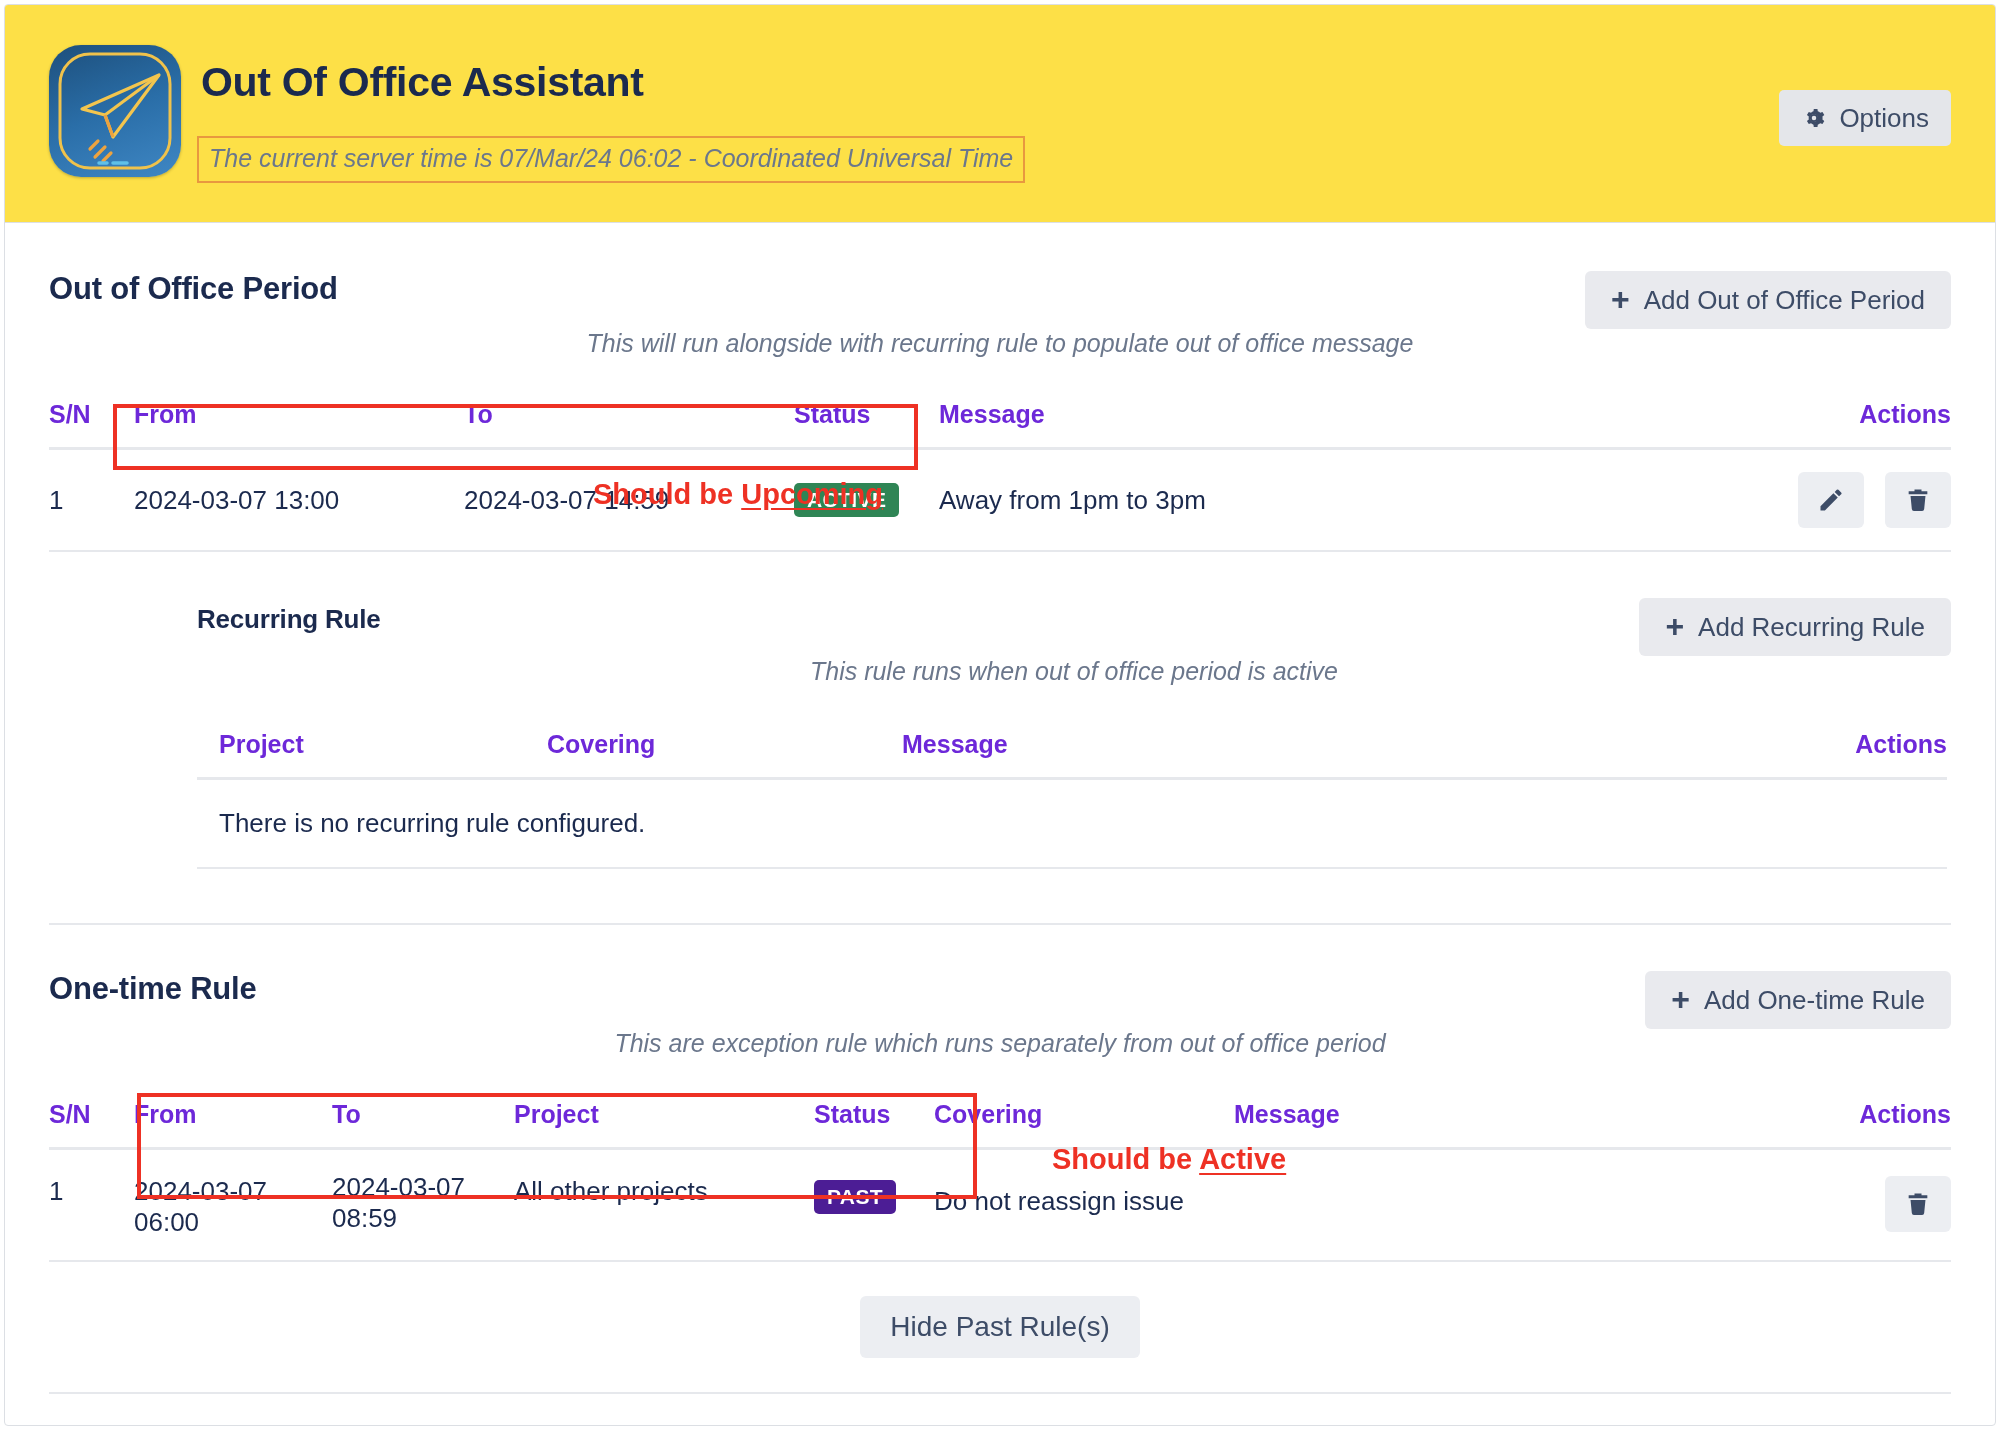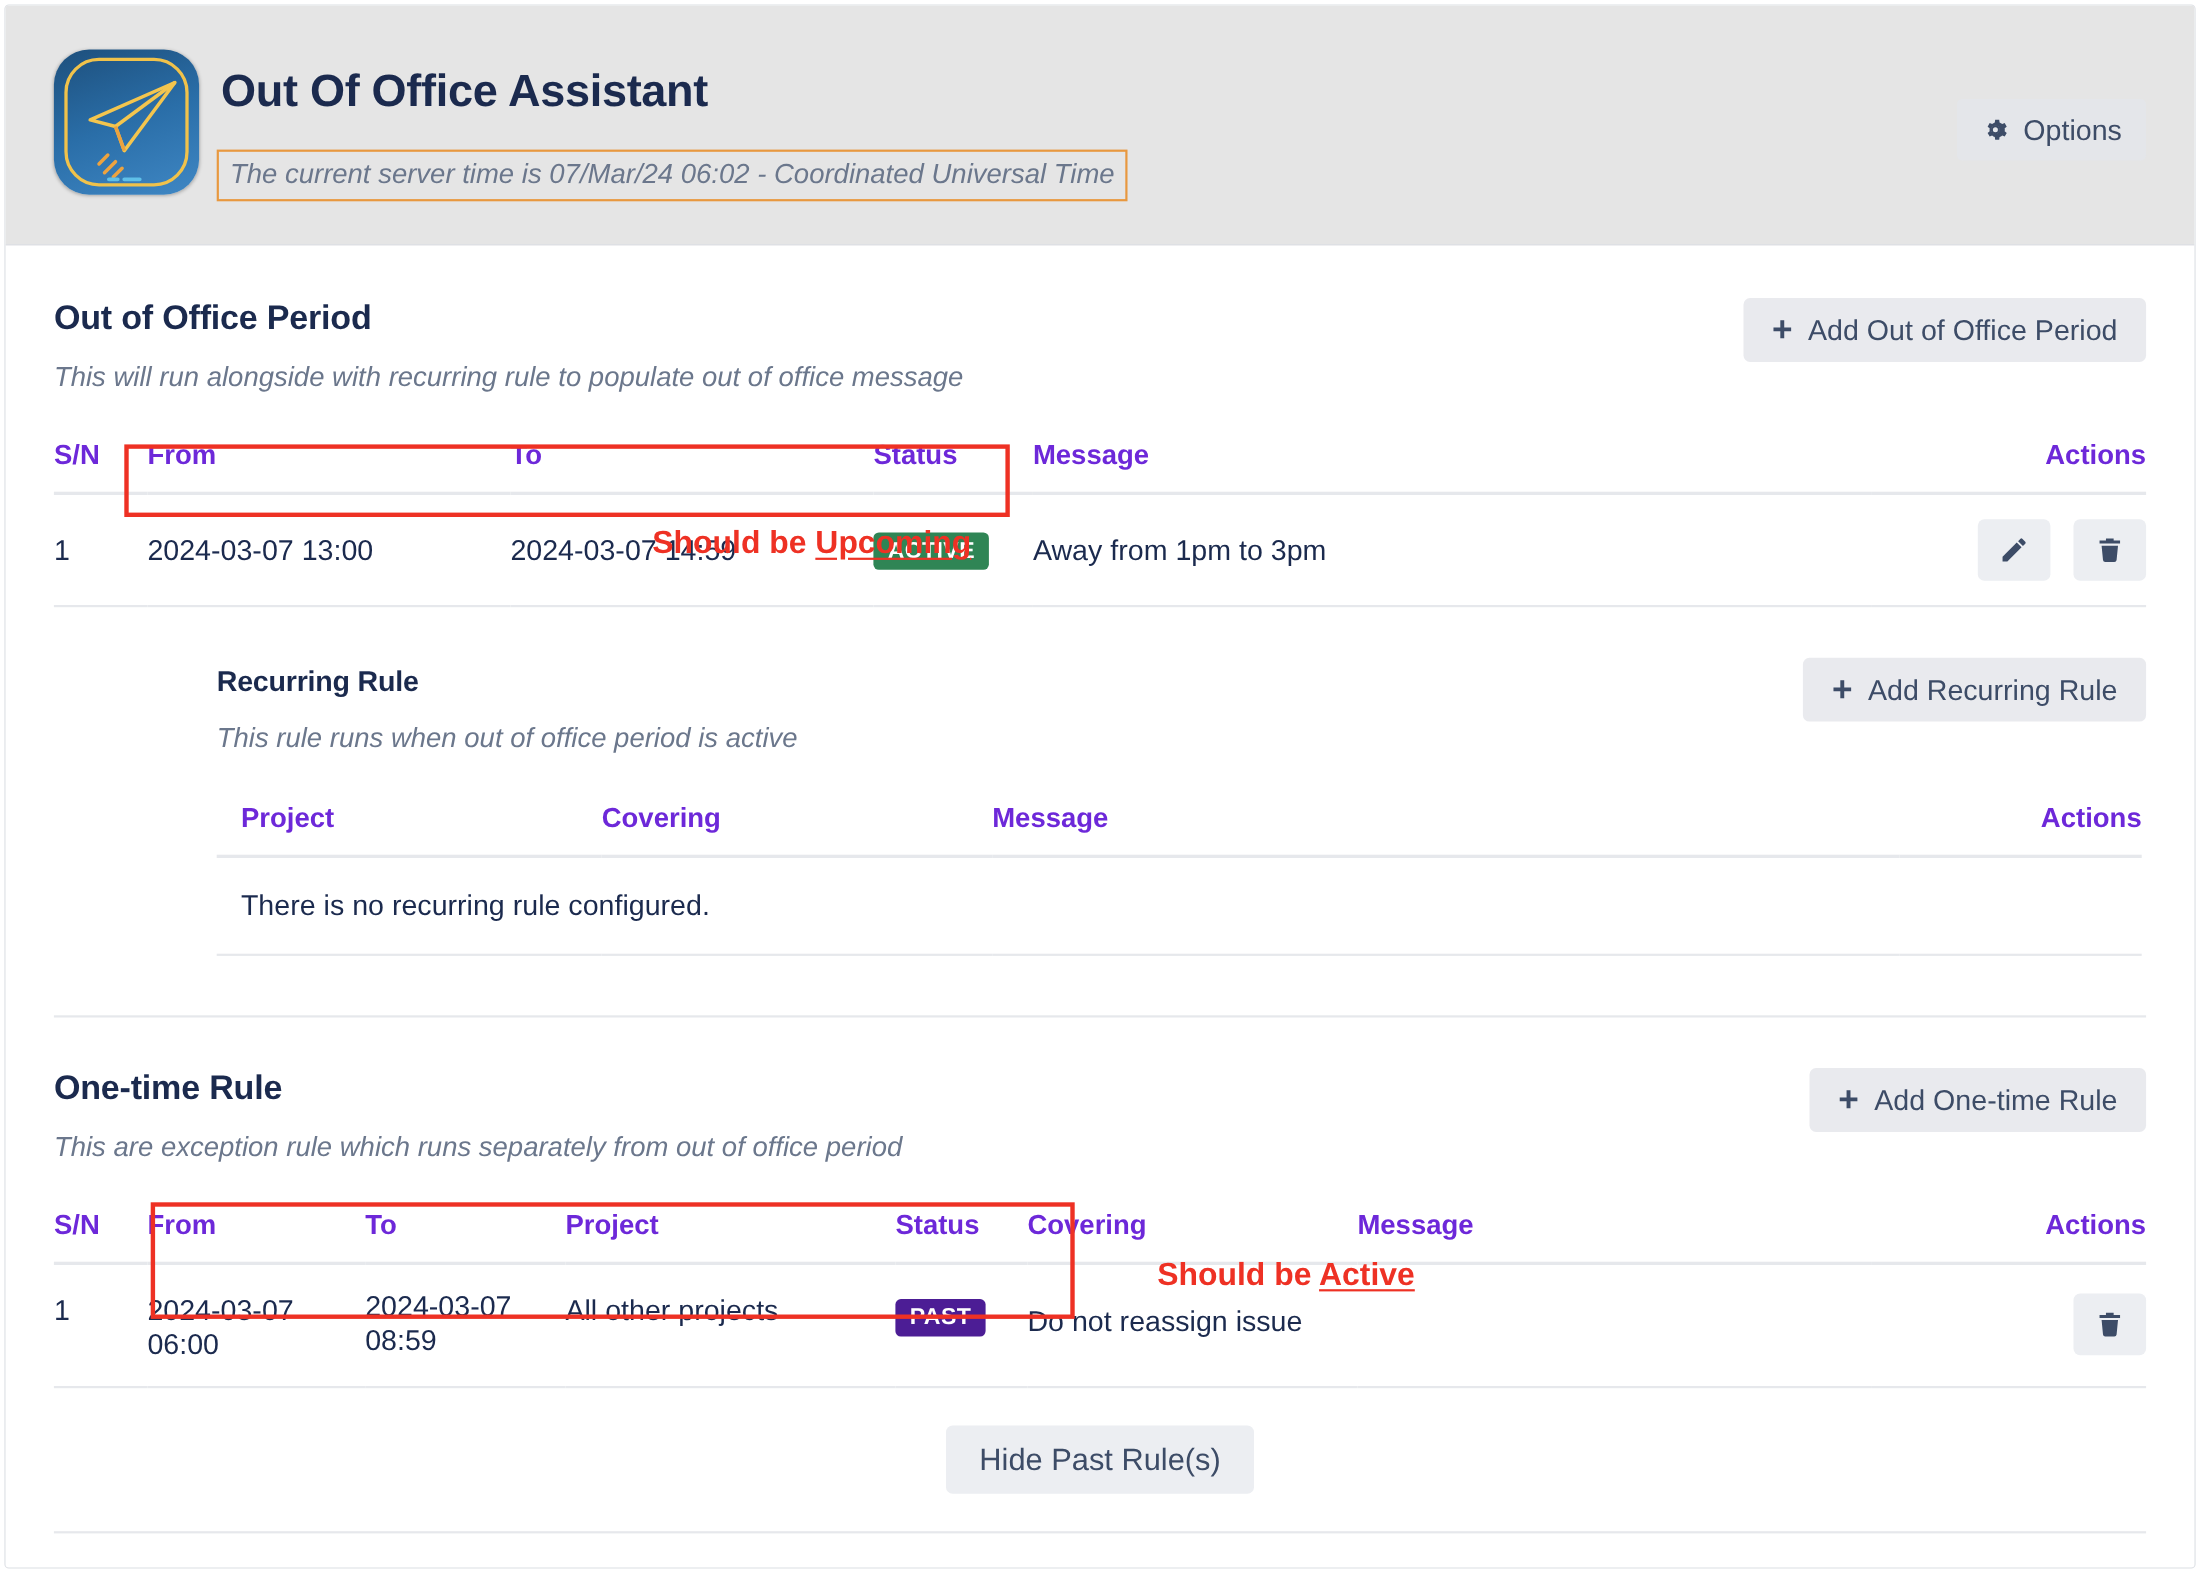--- a/index.html
+++ b/index.html
@@ -20,21 +20,21 @@
     border: 1px solid #dcdfe4;
     border-radius: 4px;
     background: #ffffff;
     overflow: hidden;
   }
 
   
   .header {
     position: relative;
     height: 218px;
-    background: #e5e5e5;
+    background: #fde047;
     border-bottom: 1px solid #dcdfe4;
   }
   .logo {
     position: absolute;
     left: 44px; top: 40px;
     width: 132px; height: 132px;
     border-radius: 32px;
     background: linear-gradient(160deg, #1d4f7c 0%, #2a6ea8 50%, #3f87c4 100%);
     box-shadow: 0 1px 3px rgba(0,0,0,.25);
     overflow: hidden;
@@ -86,20 +86,21 @@
     font-size: 31px;
     font-weight: bold;
     color: #1b2a4e;
     letter-spacing: -0.2px;
   }
   .section-sub {
     font-style: italic;
     font-size: 25px;
     color: #6b778c;
     margin-top: 22px;
+    text-align: center;
   }
 
   .add-btn {
     position: absolute;
     right: 0;
     height: 58px;
     padding: 0 26px;
     display: flex;
     align-items: center;
     gap: 14px;

